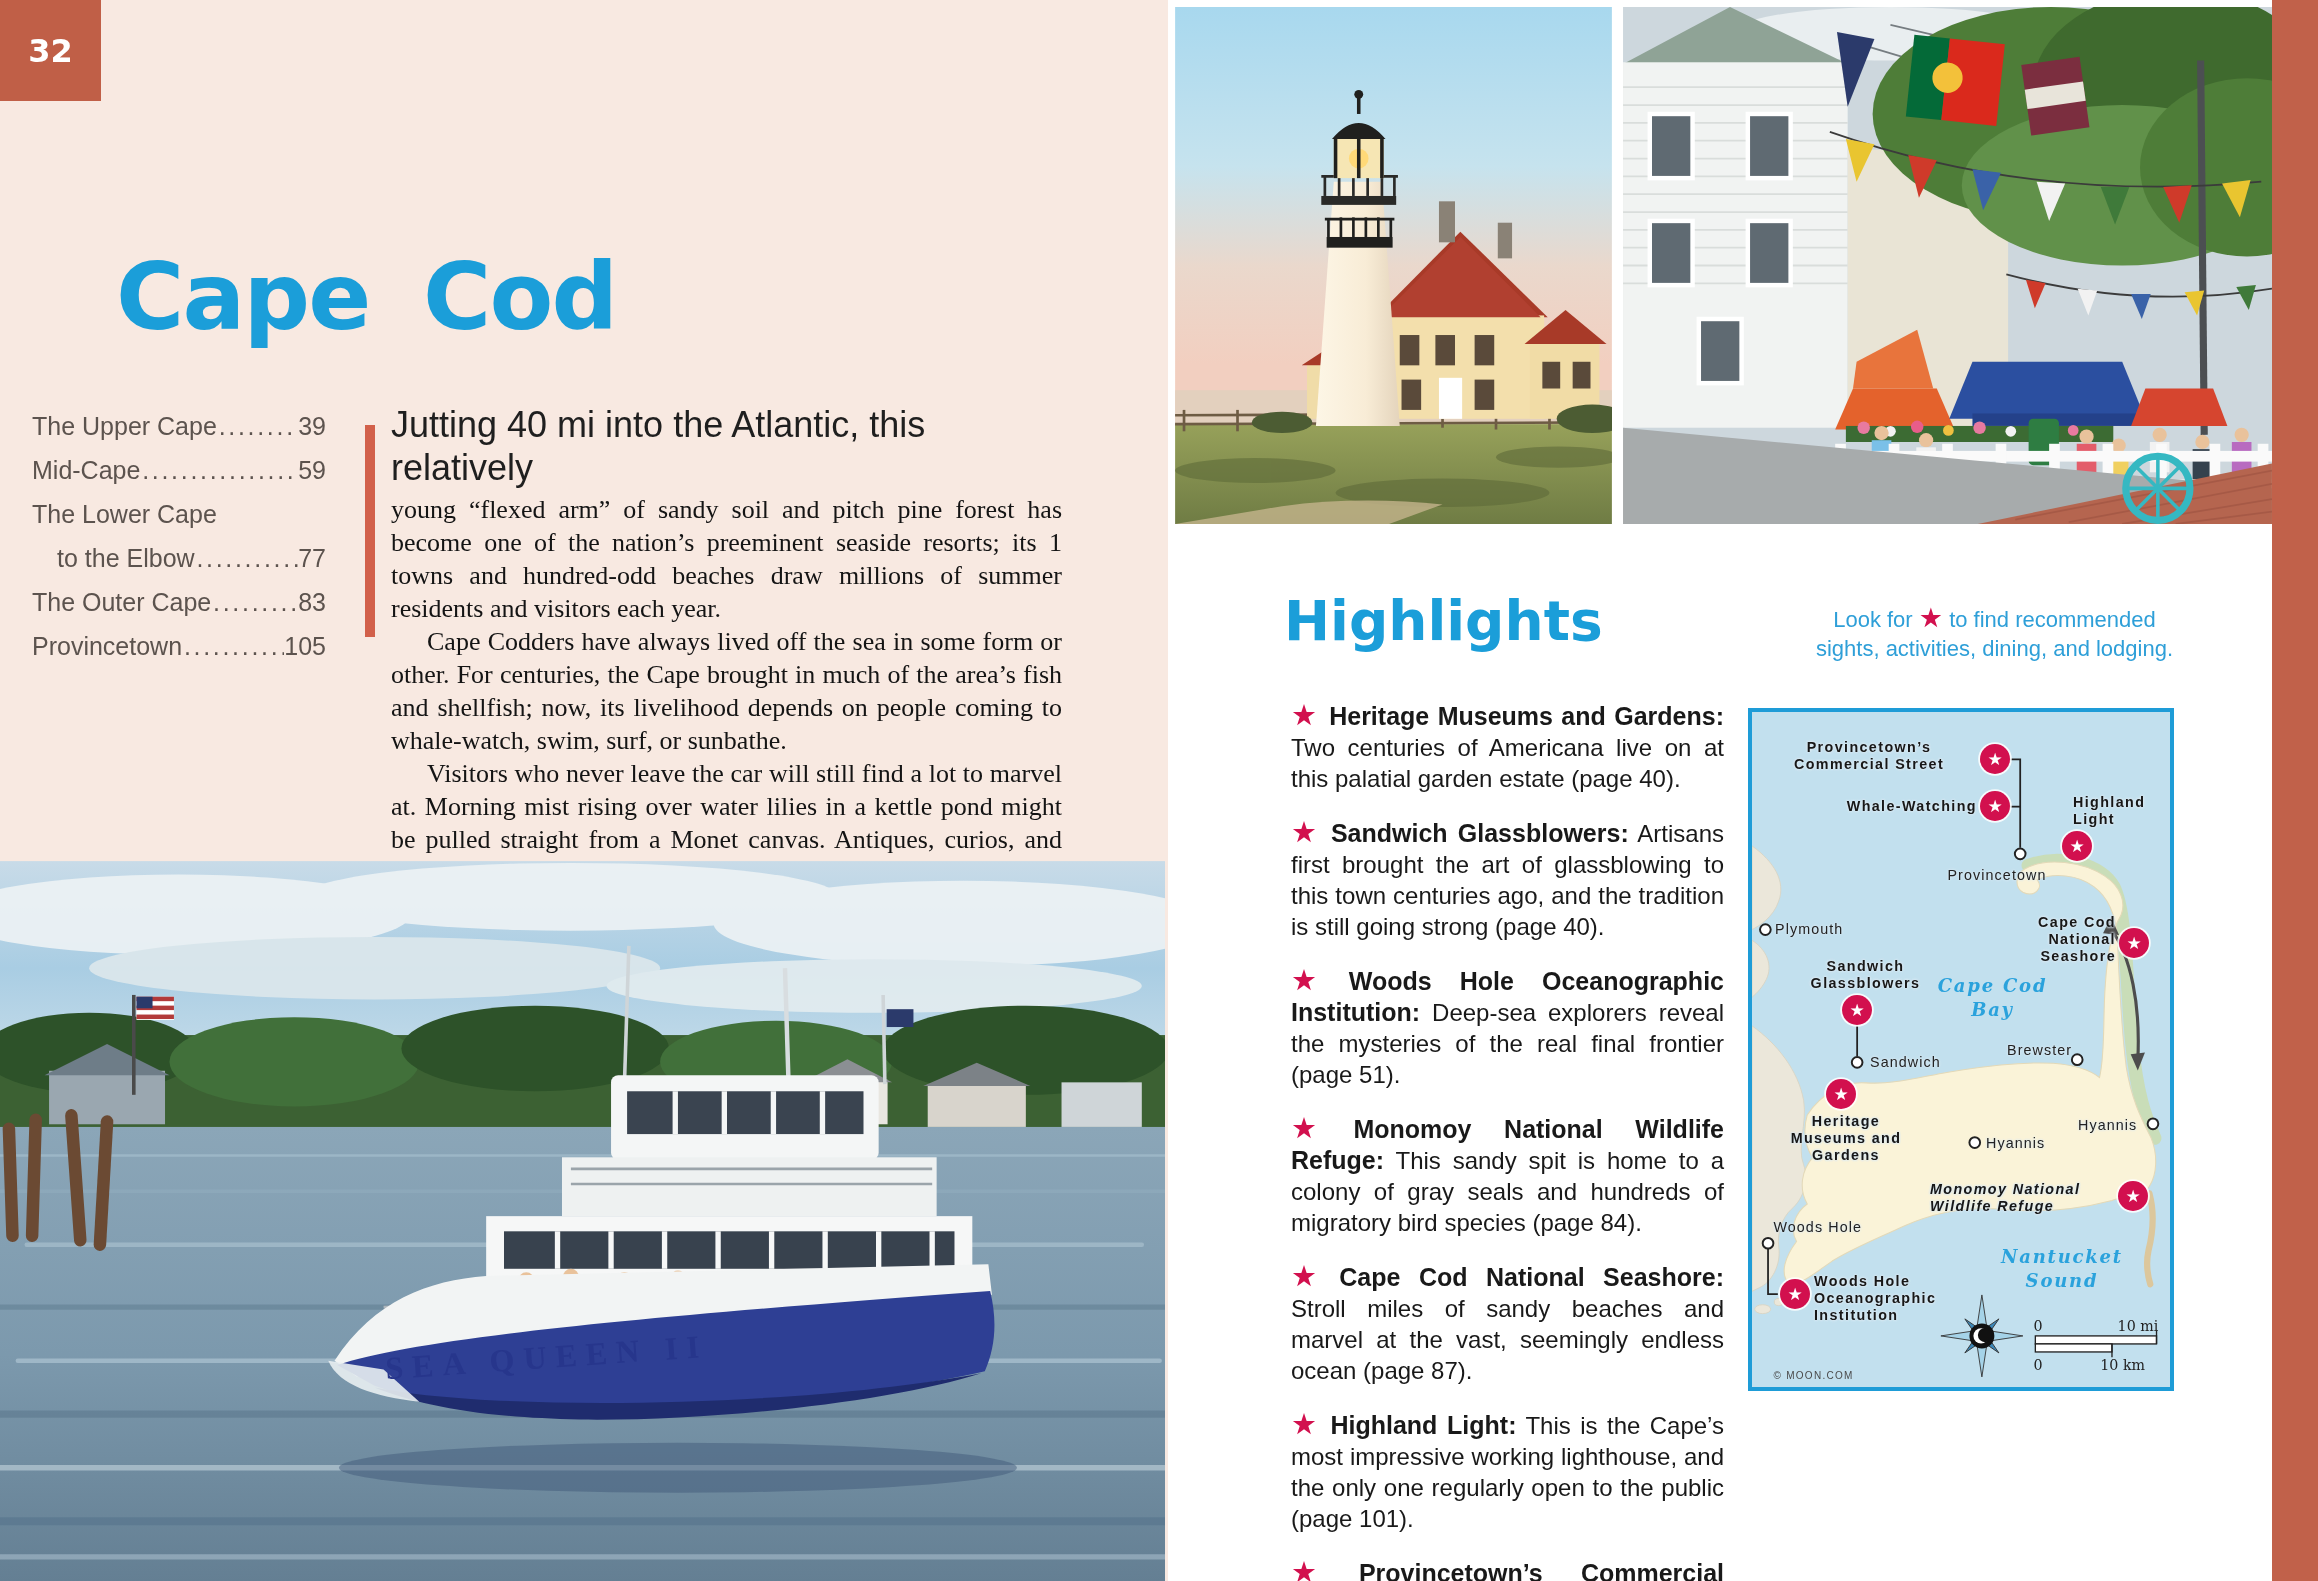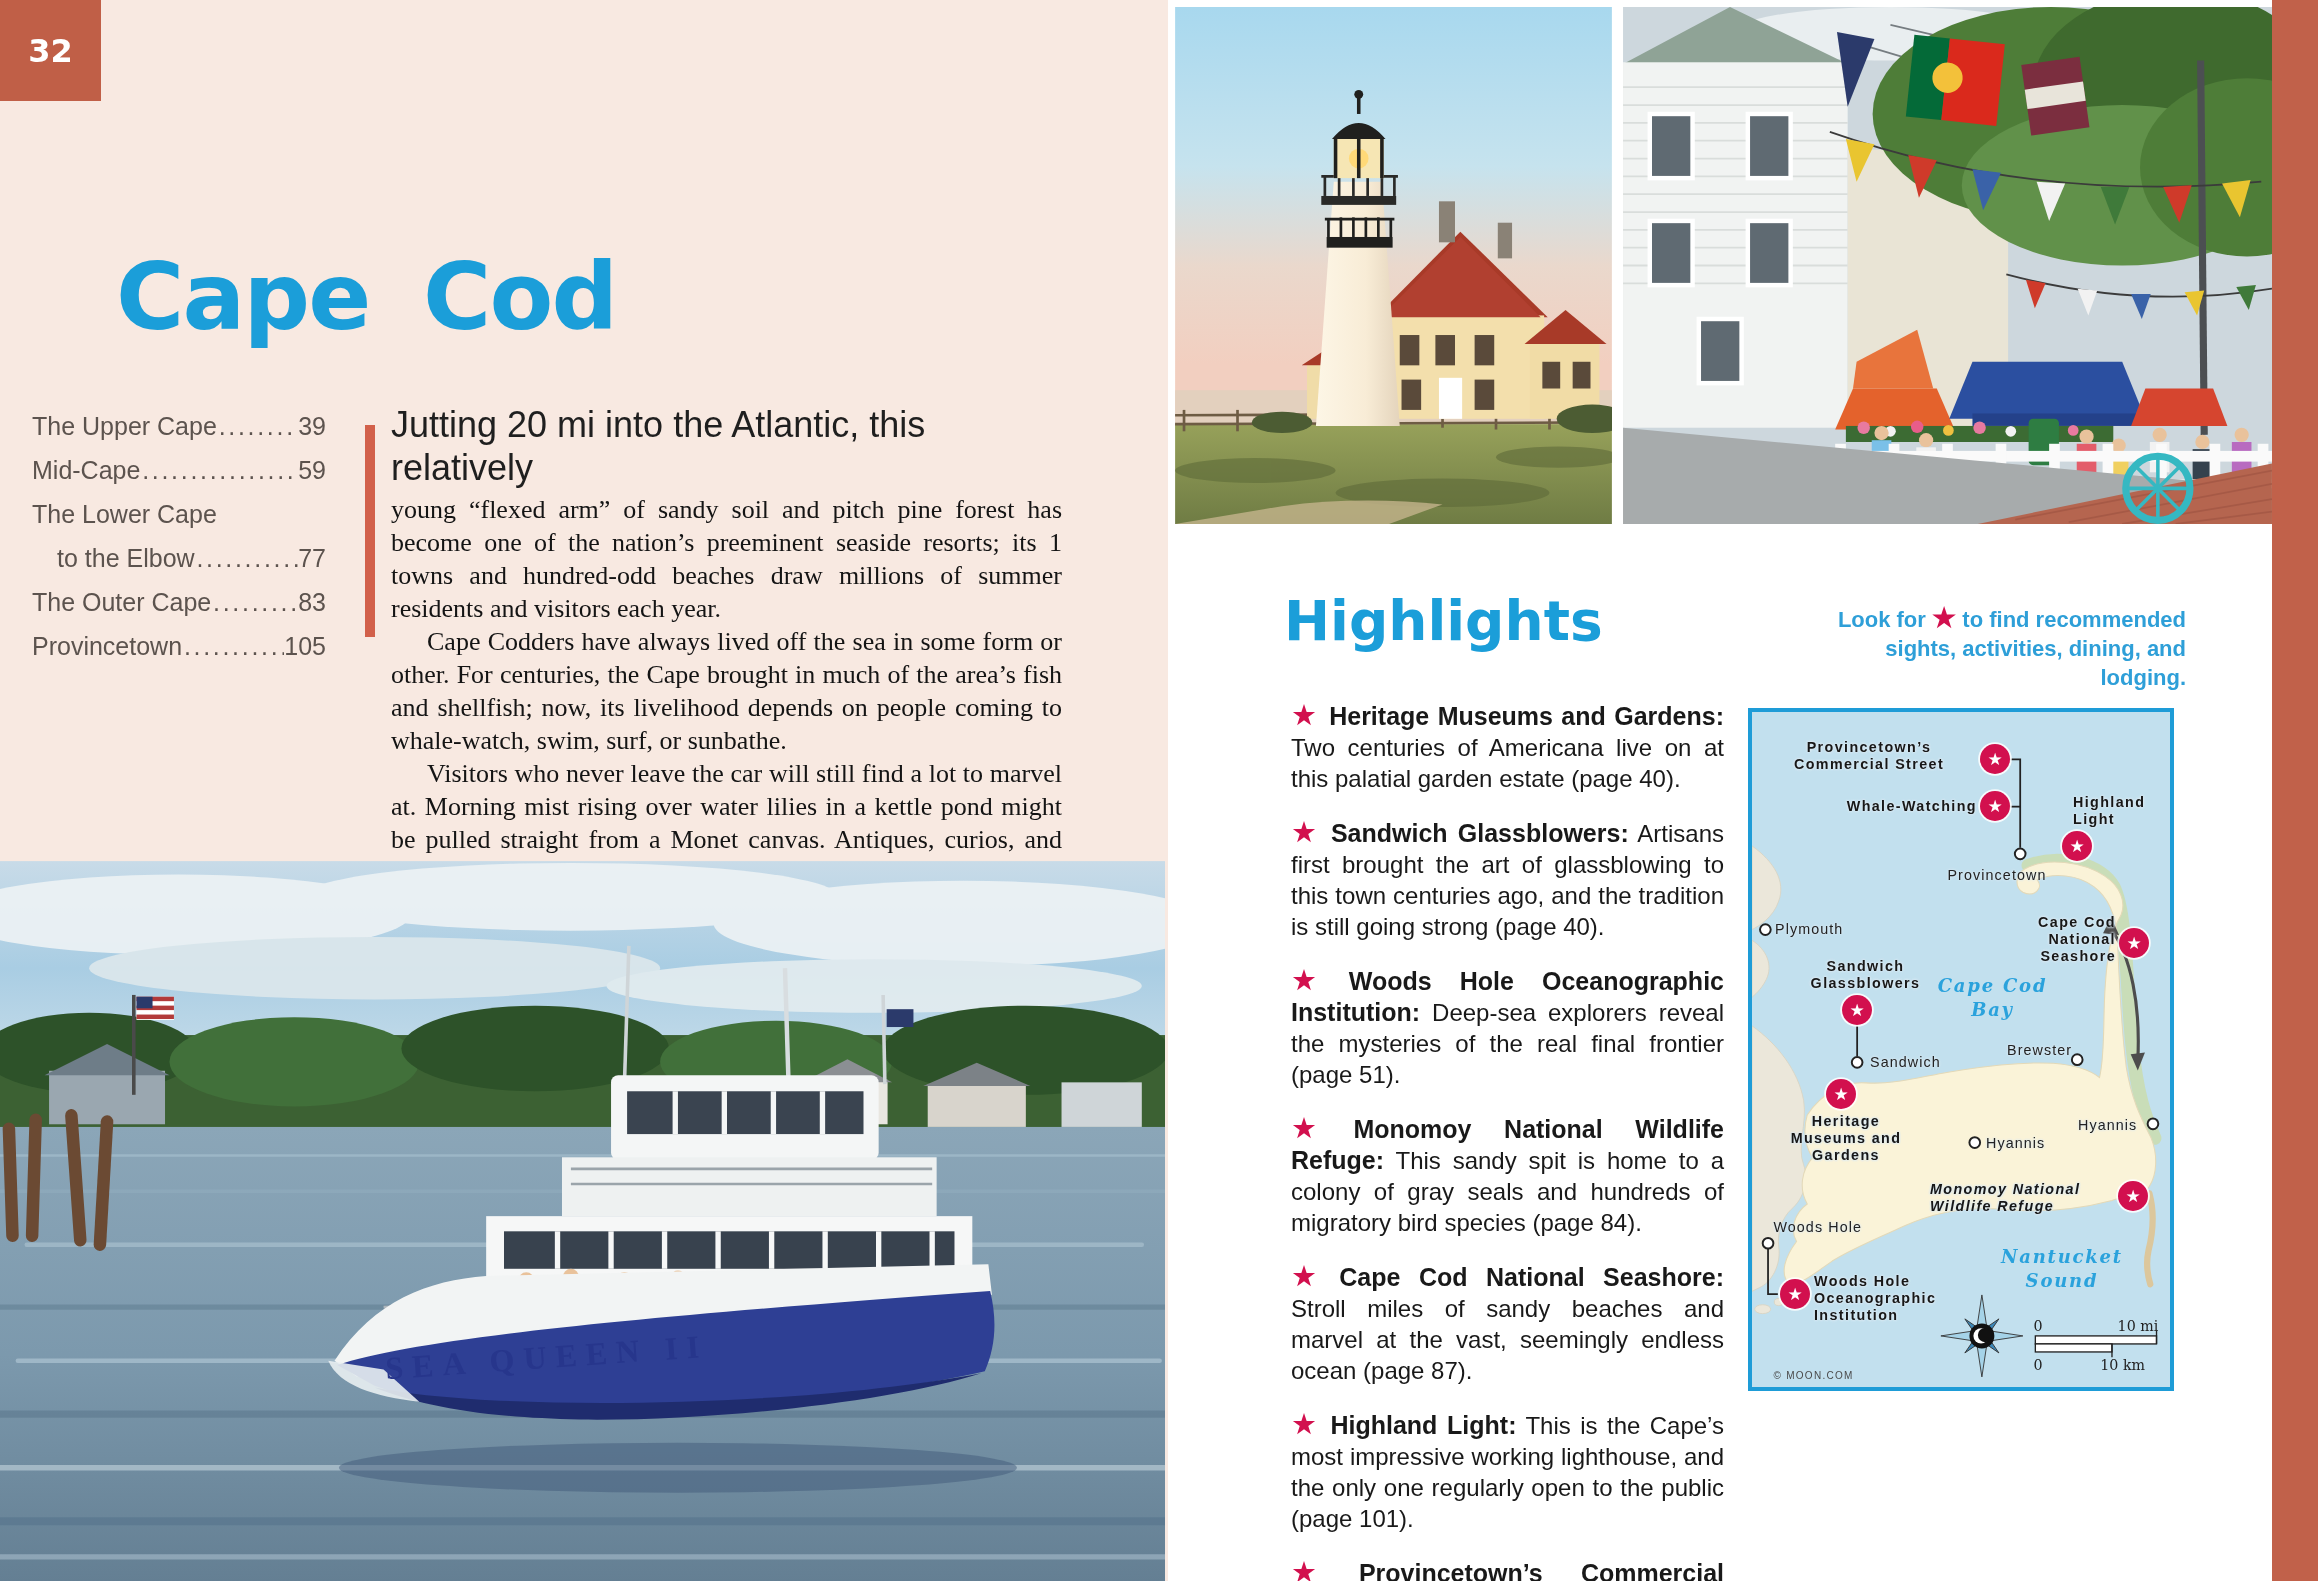--- a/index.html
+++ b/index.html
@@ -25,22 +25,22 @@
   .intro p{font-family:"Liberation Serif",serif;font-size:26px;line-height:33px;margin:0;
            text-align:justify;}
   .intro p.ind{text-indent:36px;}
   .photo{position:absolute;overflow:hidden;}
   .photo svg{display:block;}
   
   .right-page{position:absolute;left:1168px;top:0;width:1150px;height:1581px;background:#ffffff;}
   .brown-bar{position:absolute;left:2272px;top:0;width:46px;height:1581px;background:#c1614a;}
   .hl-title{position:absolute;left:1284px;top:589px;font-family:"DejaVu Sans",sans-serif;
             font-weight:bold;font-size:55px;color:#1b9ed9;}
-  .look-for{position:absolute;left:1803px;top:605px;width:383px;text-align:right;
-            font-size:22px;line-height:29px;color:#2e9fd8;white-space:pre-line;font-weight:bold;}
+  .look-for{position:absolute;left:1803px;top:605px;width:383px;text-align:center;
+            font-size:22px;line-height:29px;color:#2e9fd8;white-space:pre-line;}
   .look-for .star{color:#d2104e;font-size:27px;line-height:0;}
   .hl-list{position:absolute;left:1291px;top:701px;width:433px;}
   .hl-item{font-size:24px;line-height:31px;color:#191919;text-align:justify;margin-bottom:24px;}
   .hl-item .star{color:#d2104e;font-size:29px;line-height:0;margin-right:10.7px;}
   .hl-item b{font-size:25px;}
   
   .map-box{position:absolute;left:1748px;top:708px;width:426px;height:683px;background:#c2e0ee;
            border:4.5px solid #1e9cd7;box-sizing:border-box;}
   .map-inner{position:absolute;left:0;top:0;width:417px;height:674px;}
   .m-label{position:absolute;font-weight:bold;font-size:14.3px;line-height:17px;letter-spacing:1.4px;
@@ -99,21 +99,21 @@
       <div class="toc-row">
         <span class="lbl">Provincetown</span>
           <span class="leader">..........................</span>
           <span class="pg">105</span>
       </div>
     </div>
 
     <div class="red-rule"></div>
 
     <div class="intro">
-      <div class="intro-lead">Jutting 20 mi into the Atlantic, this relatively</div>
+      <div class="intro-lead">Jutting 40 mi into the Atlantic, this relatively</div>
       <p>young “flexed arm” of sandy soil and pitch pine forest has become one of the nation’s preeminent seaside resorts; its 1 towns and hundred-odd beaches draw millions of summer residents and visitors each year.</p>
       <p class="ind">Cape Codders have always lived off the sea in some form or other. For centuries, the Cape brought in much of the area’s fish and shellfish; now, its livelihood depends on people coming to whale-watch, swim, surf, or sunbathe.</p>
       <p class="ind">Visitors who never leave the car will still find a lot to marvel at. Morning mist rising over water lilies in a kettle pond might be pulled straight from a Monet canvas. Antiques, curios, and art give bargain-hunters plenty to find as they tootle along Route 6A (the Old King’s</p>
     </div>
 
     <div class="photo" style="left:0;top:861px;width:1165px;height:721px;">
       <svg width="1165" height="721" viewBox="0 0 1306 808">
         <defs>
           <linearGradient id="bsky" x1="0" y1="0" x2="0" y2="1">
             <stop offset="0" stop-color="#c8dbe8"></stop>

